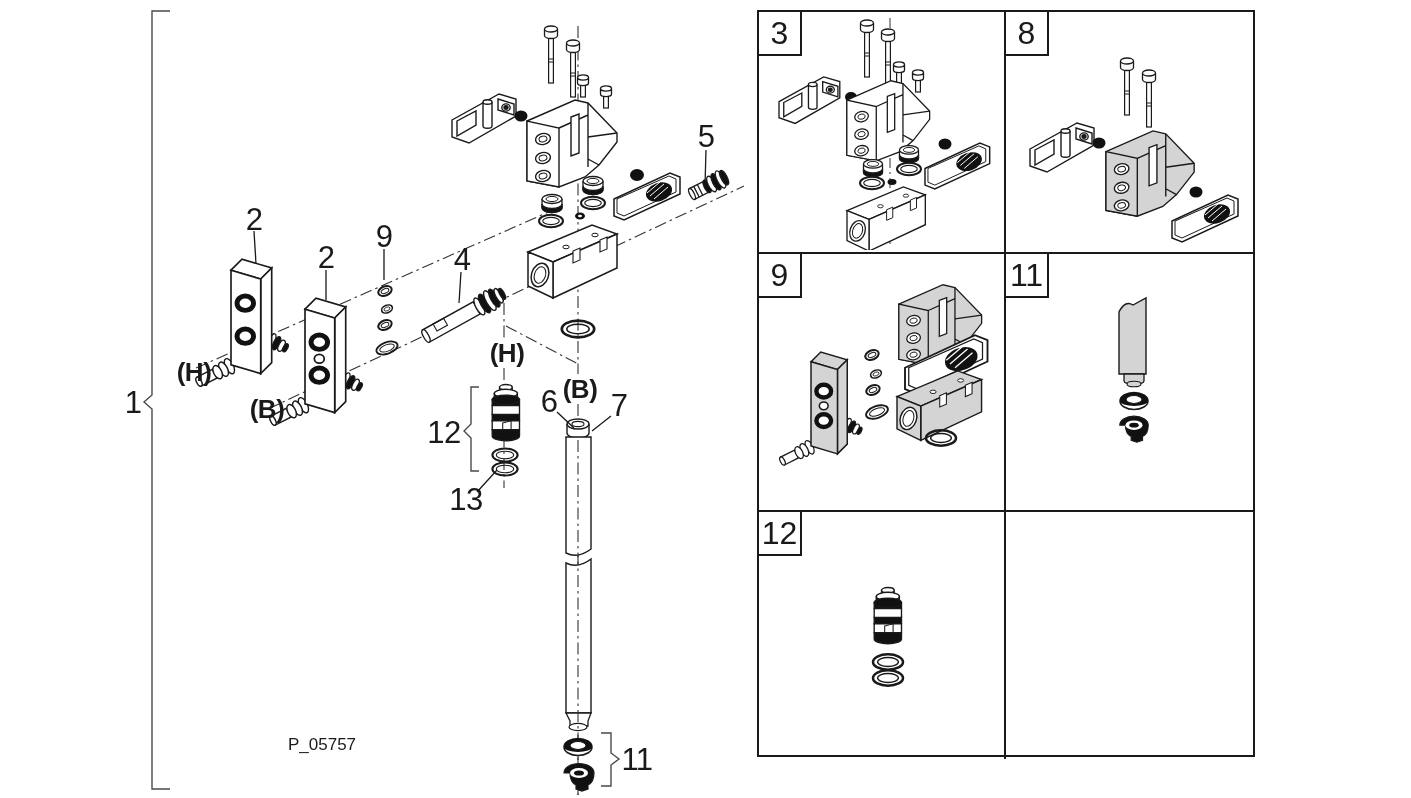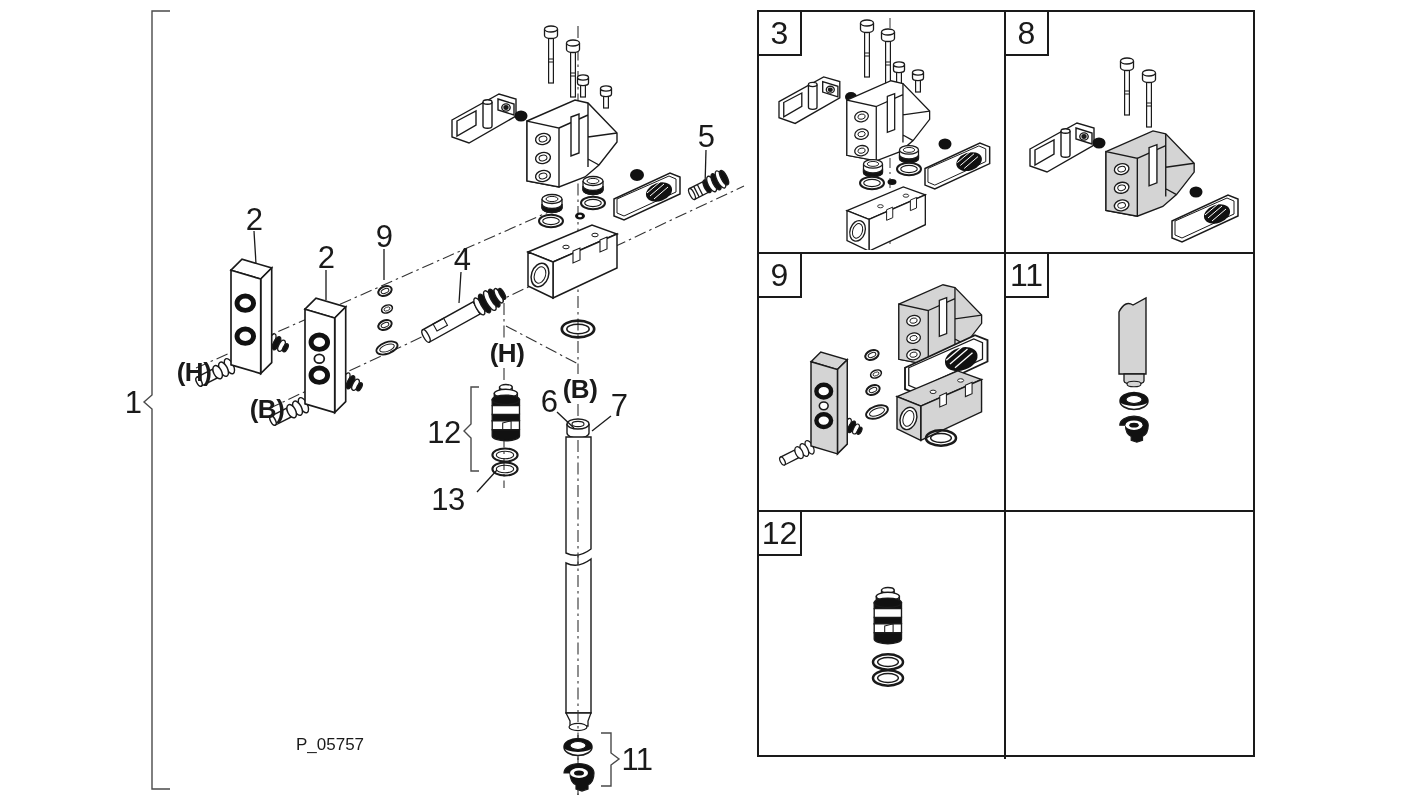--- a/index.html
+++ b/index.html
@@ -5,21 +5,21 @@
   html,body{margin:0;padding:0;background:#fff;}
   .page{
     position:relative;width:1411px;height:798px;background:#ffffff;
     font-family:"Liberation Sans",sans-serif;color:#1a1a1a;overflow:hidden;
   }
   .callout{
     position:absolute;transform:translate(-50%,-50%);
     font-size:31px;line-height:1;white-space:nowrap;letter-spacing:-0.5px;
   }
   .callout.hb{font-weight:700;font-size:26px;}
-  .fig-code{position:absolute;left:296px;top:735px;font-size:17px;}
+  .fig-code{position:absolute;left:288px;top:735px;font-size:17px;}
   .grid{
     position:absolute;left:757px;top:10px;width:498px;height:747px;
     display:grid;grid-template-columns:1fr 1fr;grid-template-rows:242px 258px 247px;
     border:2.2px solid #1a1a1a;box-sizing:border-box;background:#fff;
   }
   .panel{position:relative;border-right:2.2px solid #1a1a1a;border-bottom:2.2px solid #1a1a1a;box-sizing:border-box;}
   .panel:nth-child(2n){border-right:none;}
   .panel:nth-child(5),.panel:nth-child(6){border-bottom:none;}
   .numbox{
     position:absolute;left:0;top:0;width:41px;height:42px;z-index:2;background:#fff;
@@ -281,21 +281,21 @@
   <div class="callout" style="left:384px;top:236px">9</div>
   <div class="callout" style="left:462px;top:259px">4</div>
   <div class="callout" style="left:706px;top:136px">5</div>
   <div class="callout hb" style="left:194px;top:372px">(H)</div>
   <div class="callout hb" style="left:267px;top:409px">(B)</div>
   <div class="callout hb" style="left:507px;top:353px">(H)</div>
   <div class="callout hb" style="left:580px;top:389px">(B)</div>
   <div class="callout" style="left:549px;top:401px">6</div>
   <div class="callout" style="left:619px;top:405px">7</div>
   <div class="callout" style="left:444px;top:432px">12</div>
-  <div class="callout" style="left:448px;top:499px">13</div>
+  <div class="callout" style="left:466px;top:499px">13</div>
   <div class="callout" style="left:637px;top:759px">11</div>
   <div class="fig-code">P_05757</div>
 
   <div class="grid">
 
     <div class="panel">
       <div class="numbox">3</div>
       <svg width="245" height="238" viewBox="0 0 245 238">
         <line x1="131" y1="6" x2="131" y2="232" stroke="#333" stroke-width="1" stroke-dasharray="10 4 2 4"></line>
         <use href="#bolt-long" transform="translate(108,8)"></use>

